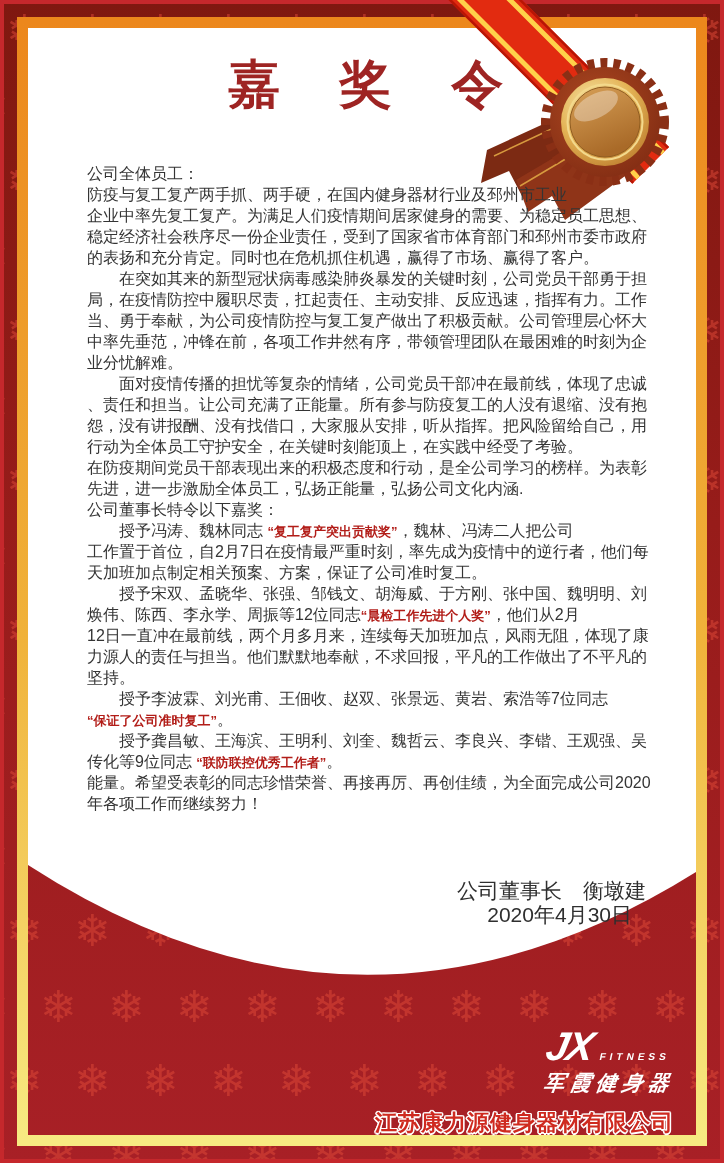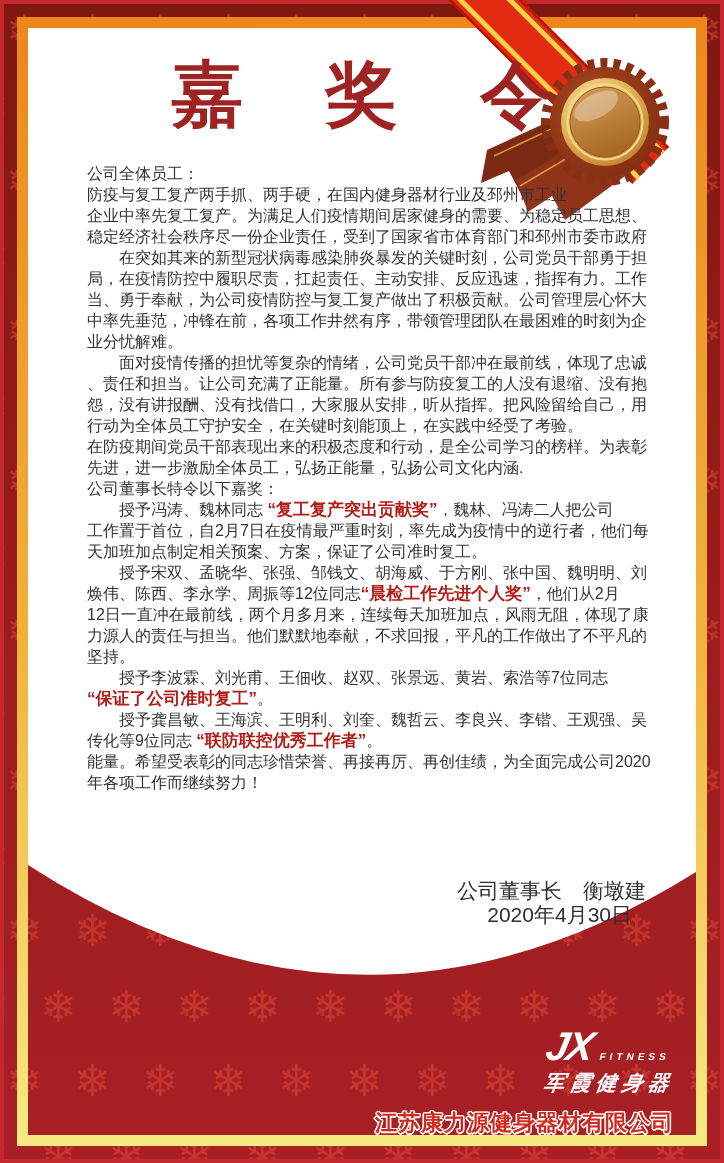--- a/index.html
+++ b/index.html
@@ -5,29 +5,29 @@
   html,body{margin:0;padding:0;background:#555;}
   .page{
     position:relative;width:724px;height:1163px;overflow:hidden;
     font-family:"Liberation Sans",sans-serif;background:#8c1a13;
     margin:0 auto;
   }
   .bg{position:absolute;left:0;top:0;width:724px;height:1163px;display:block;}
   .title{
     position:absolute;left:0;top:58px;width:724px;margin:0;padding-left:28px;
     box-sizing:border-box;text-align:center;
-    font-family:"DejaVu Serif",serif;font-weight:900;font-size:72px;
+    font-family:"DejaVu Serif",serif;font-weight:900;font-size:52px;
     letter-spacing:0.40em;color:#9e2423;line-height:1;
   }
   .body{
     position:absolute;left:87px;top:163px;width:560px;
     font-size:16px;line-height:21px;color:#343434;
   }
   .body .line{white-space:nowrap;height:21px;}
-  .body .hl{color:#b21d18;font-weight:bold;font-size:17px;}
+  .body .hl{color:#b21d18;font-weight:bold;font-size:13px;}
   .signature{
     position:absolute;right:78px;top:879px;text-align:right;
     font-size:21px;line-height:23.5px;color:#2f2f2f;
   }
   .signature .date{padding-right:14px;}
   .footer{
     position:absolute;right:50px;top:1026px;display:flex;flex-direction:column;
     align-items:flex-end;color:#ffffff;
   }
   .jx-row{display:flex;align-items:flex-end;transform:skewX(-12deg);}
@@ -127,20 +127,21 @@
     </g>
   </svg>
 
   <h1 class="title">嘉 奖 令</h1>
 
   <div class="body">
       <div class="line"><span>公司全体员工：</span></div>
       <div class="line"><span>防疫与复工复产两手抓、两手硬，在国内健身器材行业及邳州市工业</span></div>
       <div class="line"><span>企业中率先复工复产。为满足人们疫情期间居家健身的需要、为稳定员工思想、</span></div>
       <div class="line"><span>稳定经济社会秩序尽一份企业责任，受到了国家省市体育部门和邳州市委市政府</span></div>
+      <div class="line"><span>的表扬和充分肯定。同时也在危机抓住机遇，赢得了市场、赢得了客户。</span></div>
       <div class="line"><span>　　在突如其来的新型冠状病毒感染肺炎暴发的关键时刻，公司党员干部勇于担</span></div>
       <div class="line"><span>局，在疫情防控中履职尽责，扛起责任、主动安排、反应迅速，指挥有力。工作</span></div>
       <div class="line"><span>当、勇于奉献，为公司疫情防控与复工复产做出了积极贡献。公司管理层心怀大</span></div>
       <div class="line"><span>中率先垂范，冲锋在前，各项工作井然有序，带领管理团队在最困难的时刻为企</span></div>
       <div class="line"><span>业分忧解难。</span></div>
       <div class="line"><span>　　面对疫情传播的担忧等复杂的情绪，公司党员干部冲在最前线，体现了忠诚</span></div>
       <div class="line"><span>、责任和担当。让公司充满了正能量。所有参与防疫复工的人没有退缩、没有抱</span></div>
       <div class="line"><span>怨，没有讲报酬、没有找借口，大家服从安排，听从指挥。把风险留给自己，用</span></div>
       <div class="line"><span>行动为全体员工守护安全，在关键时刻能顶上，在实践中经受了考验。</span></div>
       <div class="line"><span>在防疫期间党员干部表现出来的积极态度和行动，是全公司学习的榜样。为表彰</span></div>

